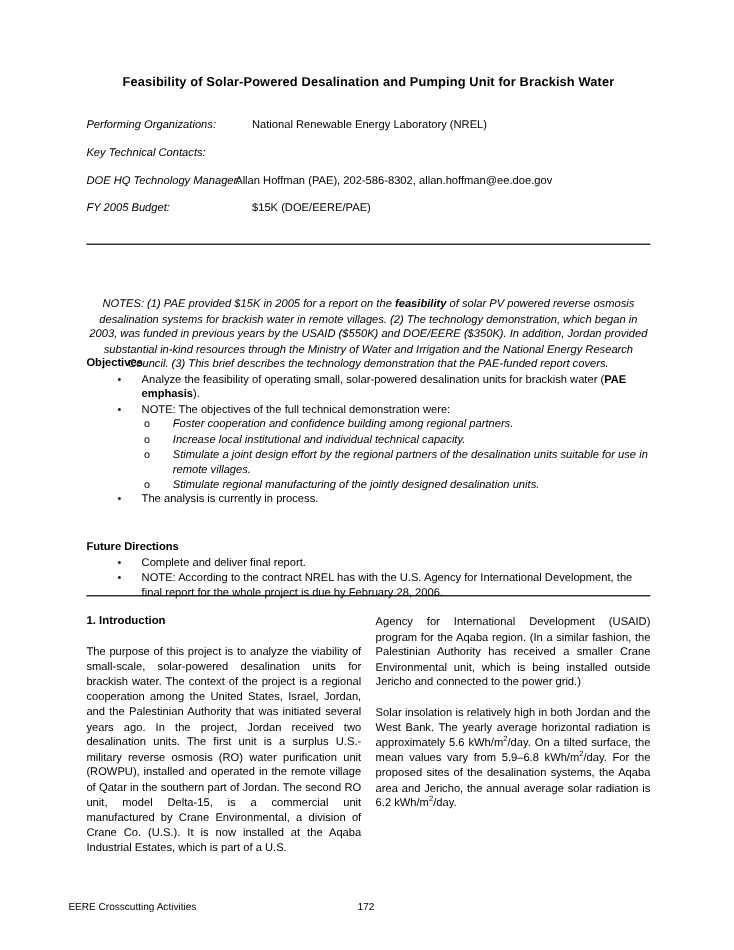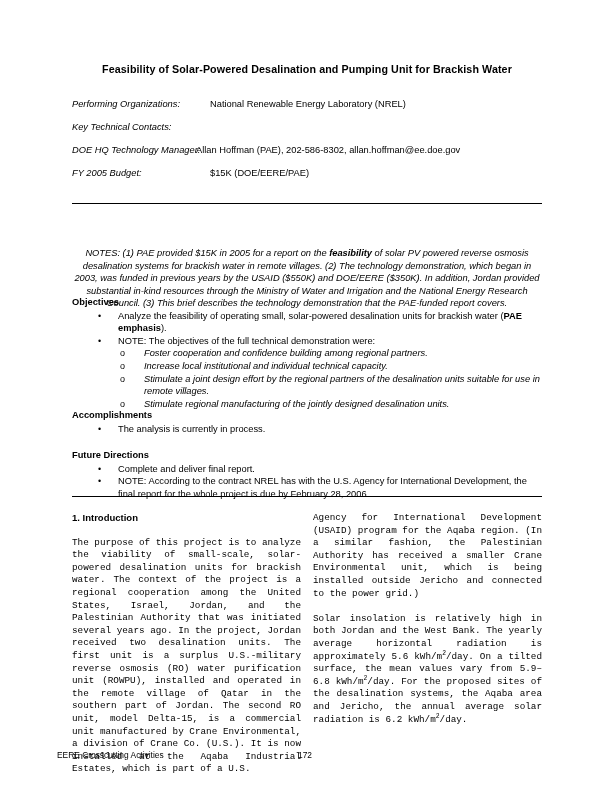--- a/index.html
+++ b/index.html
@@ -165,21 +165,20 @@
   .col-right { left: 241px; }
   .col h2 {
     font-size: 9.5px;
     font-weight: bold;
     margin: 0 0 12px 0;
     line-height: 12.6px;
     text-align: left;
   }
   .col p {
     margin: 0 0 12.6px 0;
-    font-family: Liberation Mono, monospace;
   }
   .col p:last-child { margin-bottom: 0; }
   sup {
     font-size: 0.68em;
     vertical-align: super;
     line-height: 0;
   }
 
   
   .footer {
@@ -254,21 +253,20 @@
           </li>
           <li>
             <span class="marker">o</span><span>Stimulate regional manufacturing of the jointly designed desalination units.</span>
           </li>
         </ul>
       </li>
     </ul>
   </div>
 
   <div class="section" id="sec-accomplishments">
-    <div class="section-heading">Accomplishments</div>
     <ul class="bullets">
       <li>
         <span class="marker">•</span><span>The analysis is currently in process.</span>
       </li>
     </ul>
   </div>
 
   <div class="section" id="sec-future">
     <div class="section-heading">Future Directions</div>
     <ul class="bullets">

